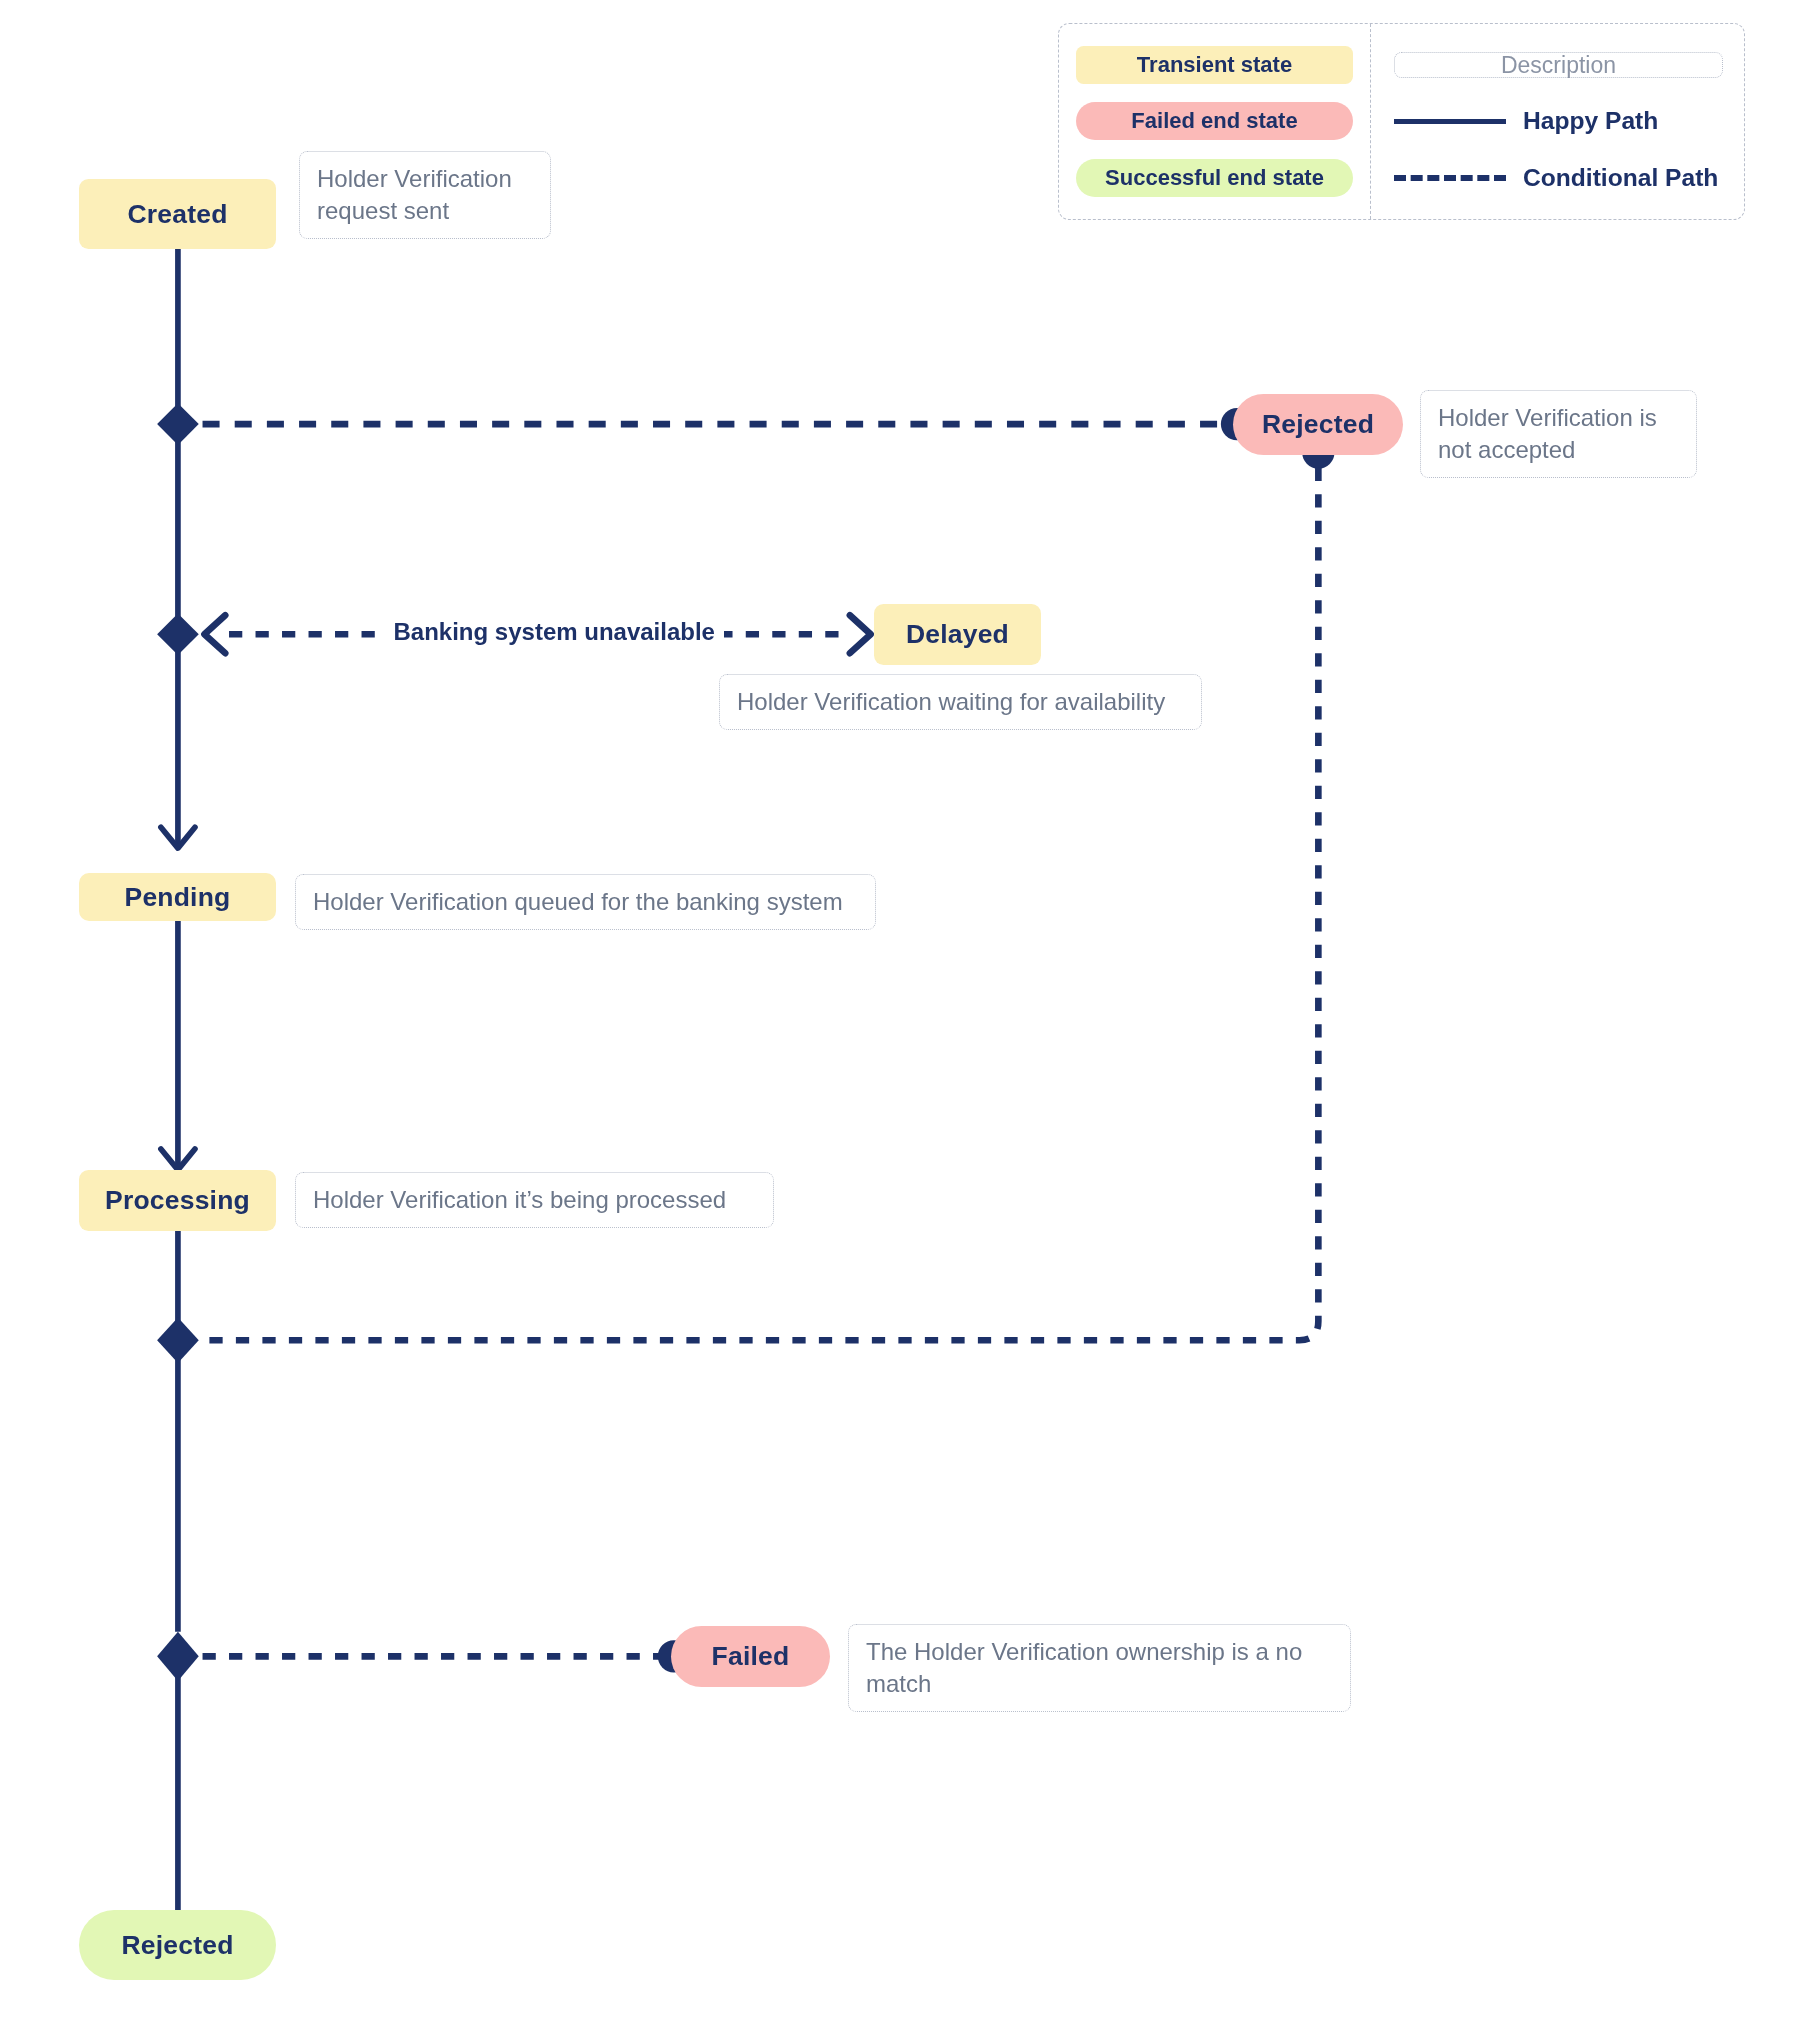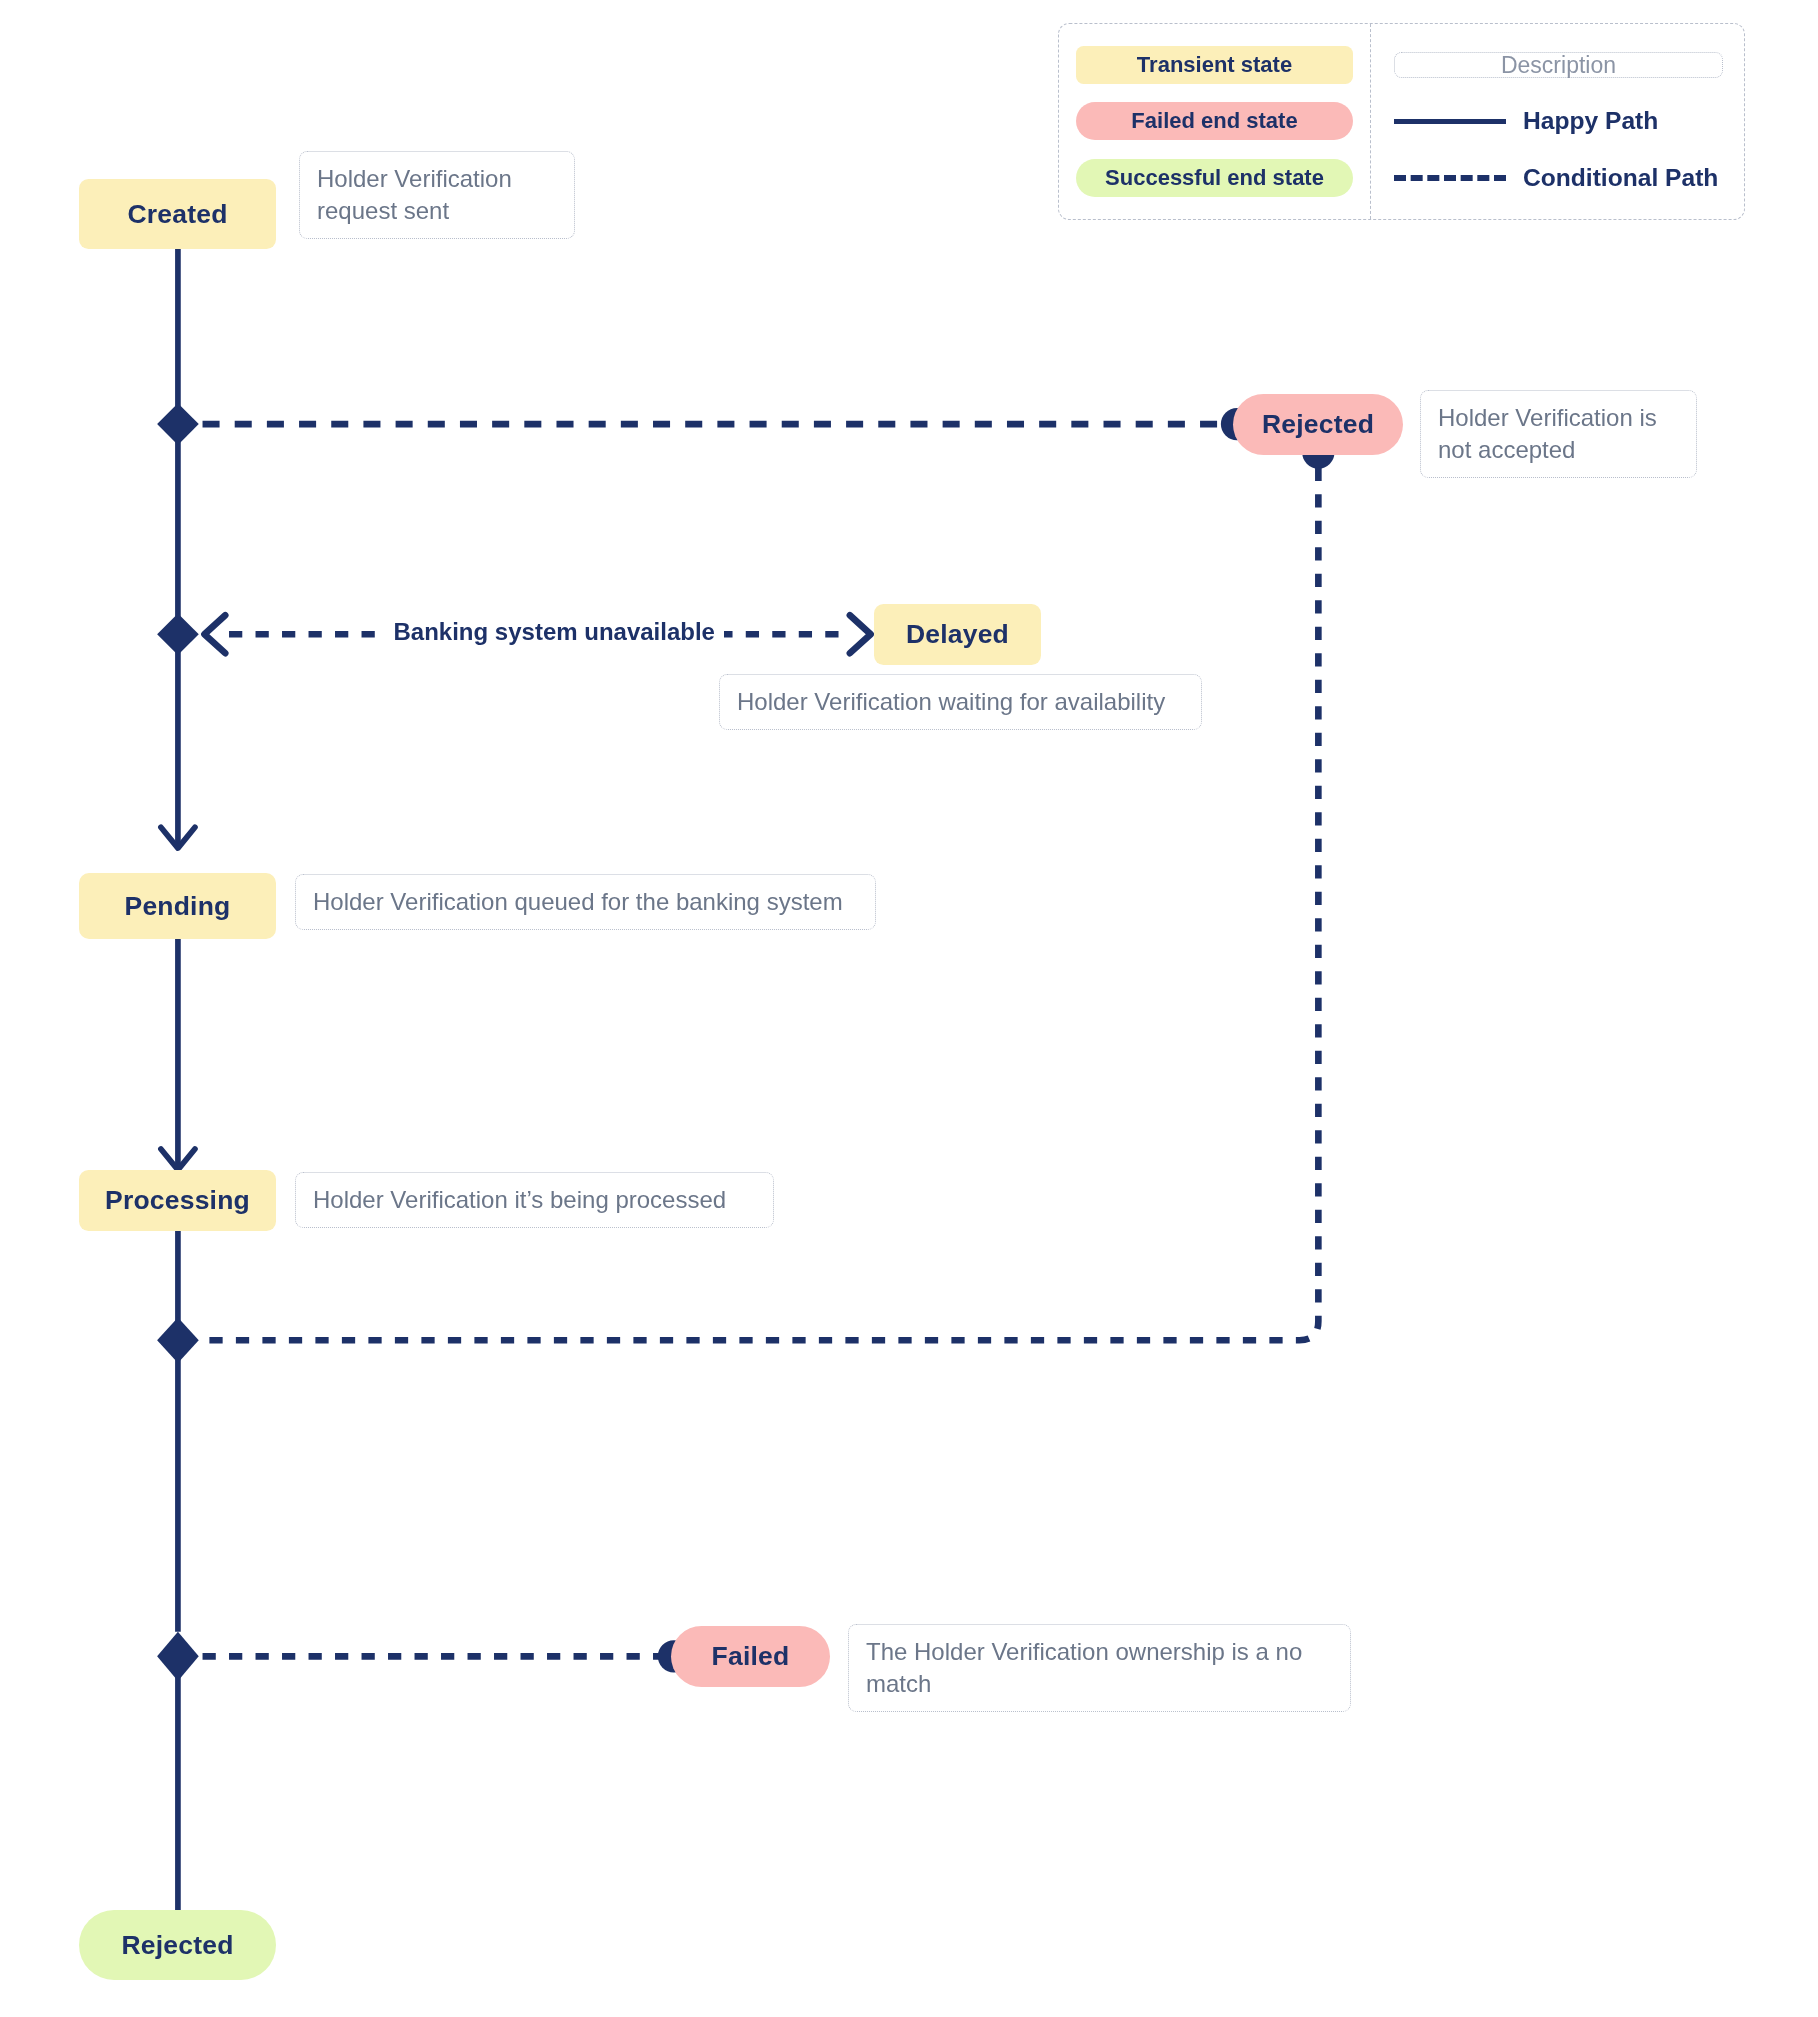--- a/index.html
+++ b/index.html
@@ -195,21 +195,21 @@
     <polygon points="188,1392 210,1416 188,1440 166,1416" fill="#1d3168"></polygon>
 
     <polygon points="188,1724 210,1750 188,1776 166,1750" fill="#1d3168"></polygon>
     <line x1="214" y1="1750" x2="700" y2="1750" stroke="#1d3168" stroke-width="7" stroke-dasharray="14 14"></line>
     <circle cx="712" cy="1750" r="17" fill="#1d3168"></circle>
   </svg>
 
   <div class="node transient" style="left:79px; top:151px; width:197px; height:70px;margin-top:28px;">
     <span>Created</span>
   </div>
-  <div class="desc" style="left:299px; top:151px; width:276px;">
+  <div class="desc" style="left:299px; top:151px; width:252px;">
     <span>Holder Verification request sent</span>
   </div>
 
   <div class="node failed" style="left:1233px; top:394px; width:170px; height:61px;">
     <span>Rejected</span>
   </div>
   <div class="desc" style="left:1420px; top:390px; width:277px;">
     <span>Holder Verification is not accepted</span>
   </div>
 
@@ -217,21 +217,21 @@
     <span>Banking system unavailable</span>
   </div>
 
   <div class="node transient" style="left:874px; top:604px; width:167px; height:61px;">
     <span>Delayed</span>
   </div>
   <div class="desc" style="left:719px; top:674px; width:483px;">
     <span>Holder Verification waiting for availability</span>
   </div>
 
-  <div class="node transient" style="left:79px; top:873px; width:197px; height:66px;border-radius:10px;">
+  <div class="node transient" style="left:79px; top:873px; width:197px; height:48px;border-radius:10px;">
     <span>Pending</span>
   </div>
   <div class="desc" style="left:295px; top:874px; width:581px;">
     <span>Holder Verification queued for the banking system</span>
   </div>
 
   <div class="node transient" style="left:79px; top:1170px; width:197px; height:61px;">
     <span>Processing</span>
   </div>
   <div class="desc" style="left:295px; top:1172px; width:479px;">

